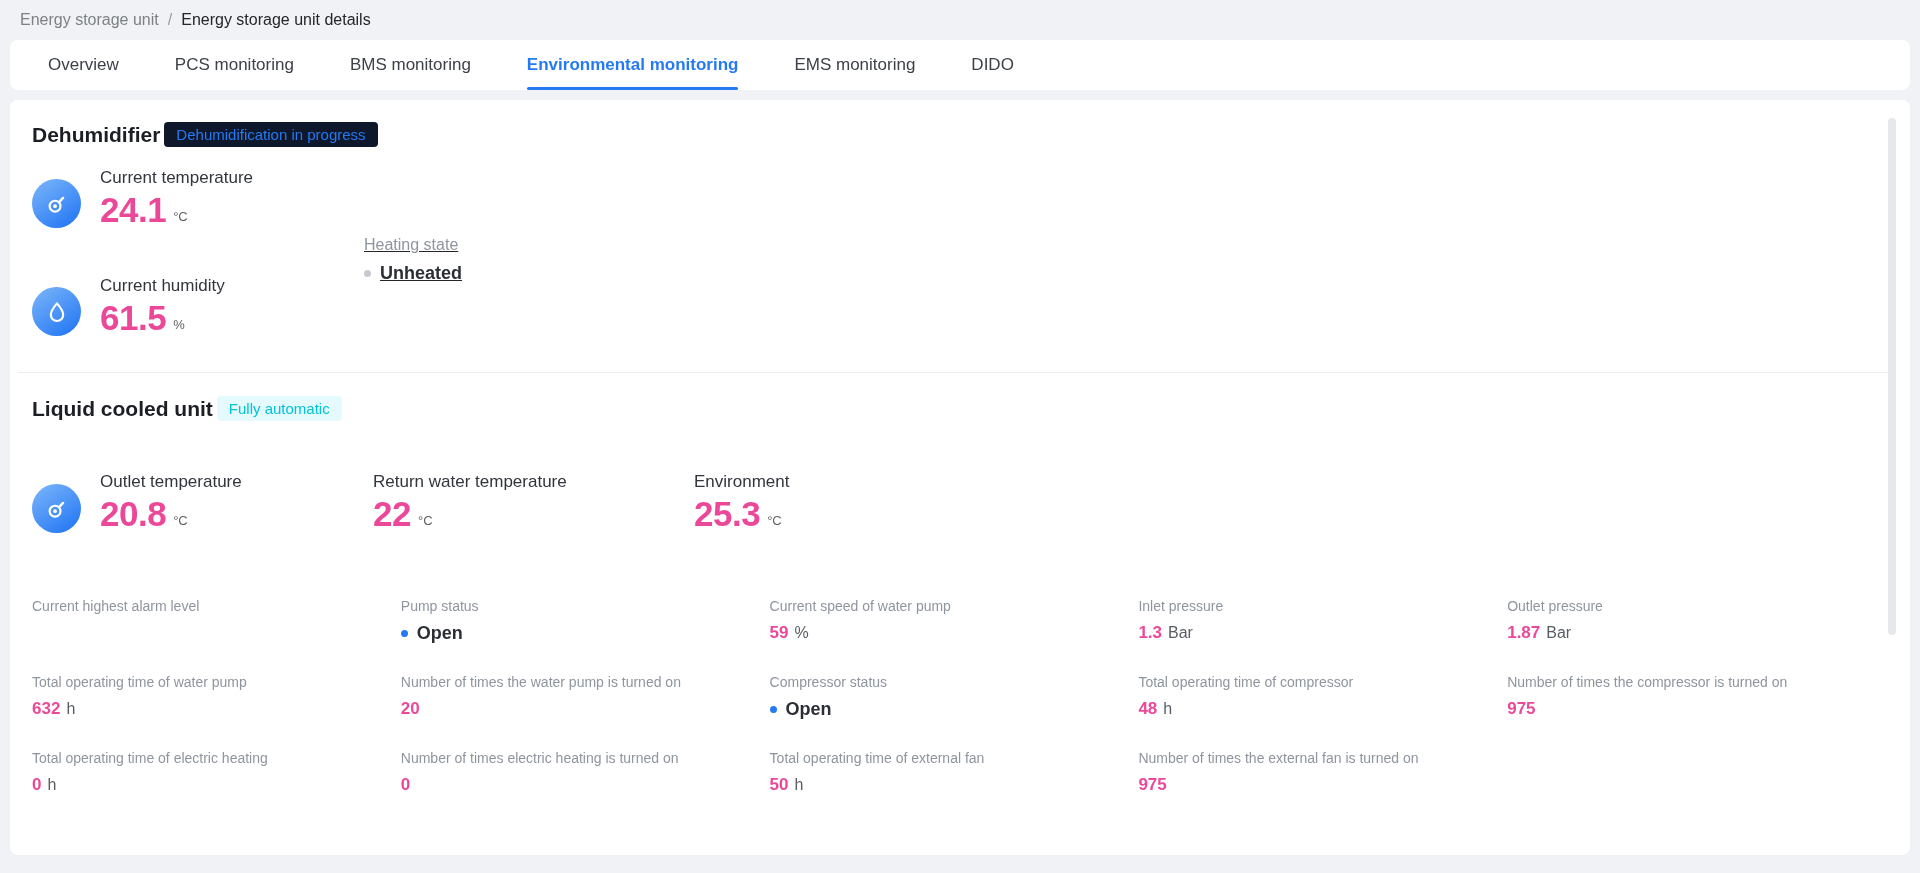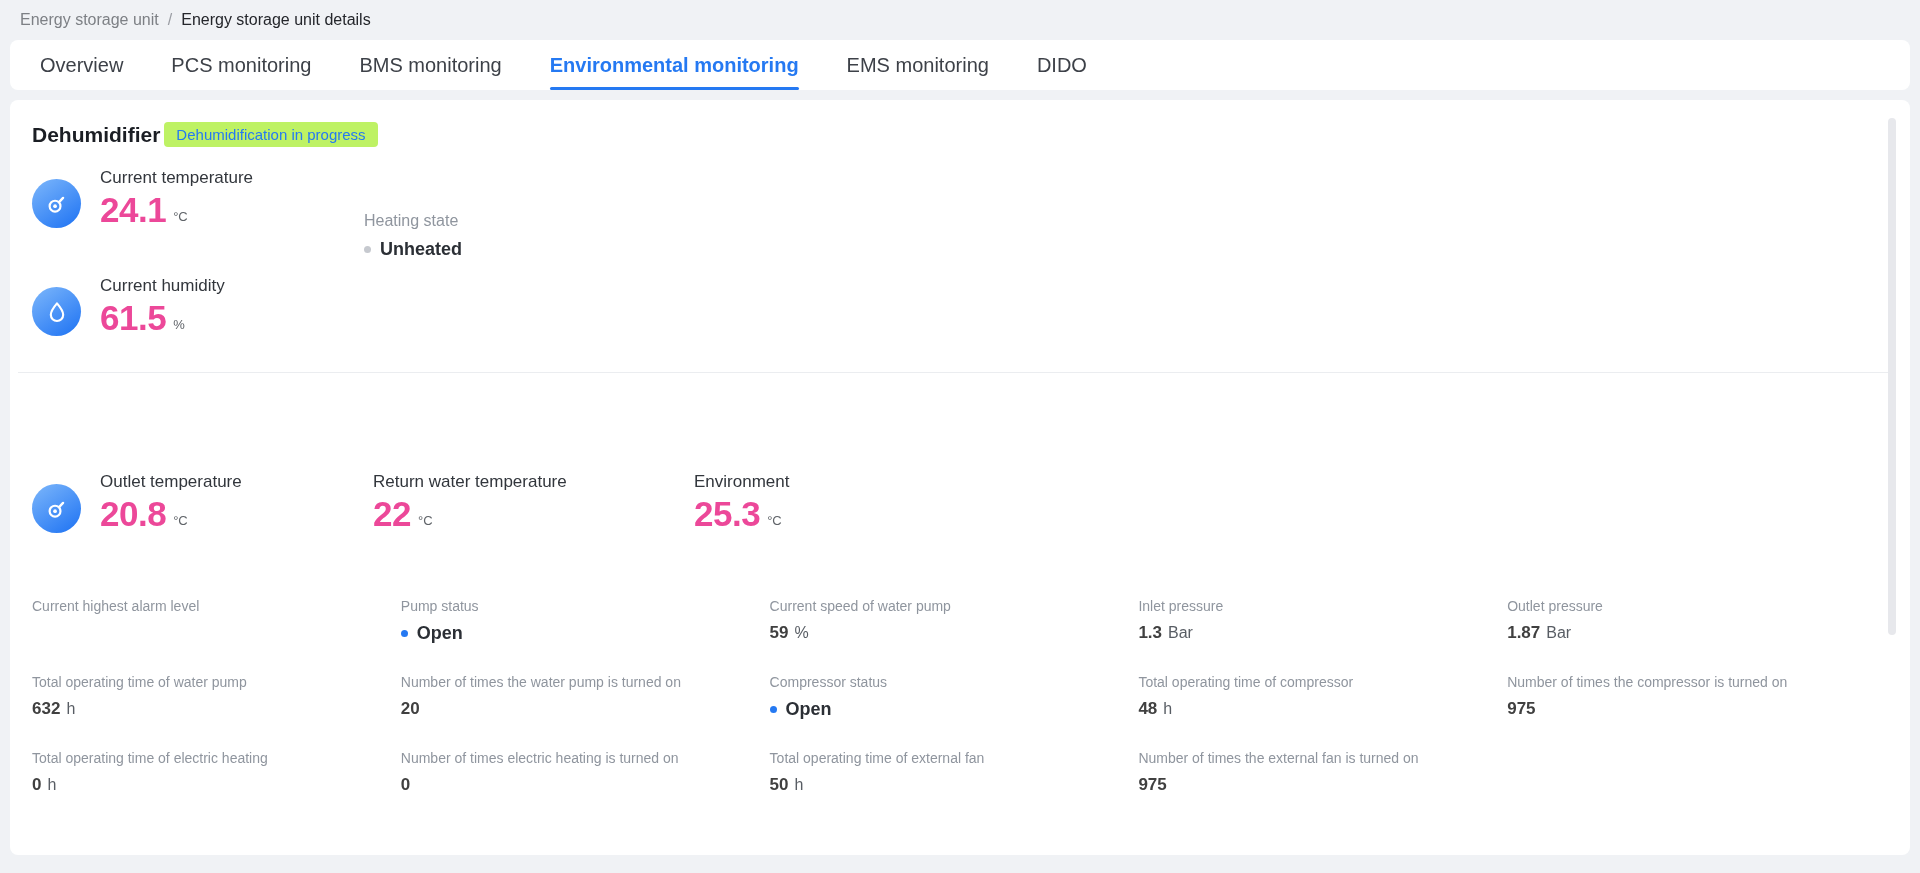--- a/index.html
+++ b/index.html
@@ -8,34 +8,34 @@
 
   
   .breadcrumb { height:40px; display:flex; align-items:center; padding:15px 20px; font-size:16px; }
   .crumb-parent { color:#7d8085; cursor:pointer; }
   .crumb-sep { color:#9a9da3; margin:0 9px; }
   .crumb-current { color:#24262b; }
 
   
   .tabbar { margin:0 10px; height:50px; background:#fff; border-radius:8px;
     display:flex; align-items:stretch; padding:0 30px; gap:48px; position:relative; }
-  .tab { display:flex; align-items:center; font-size:20px; color:#3d4148;
-    position:relative; cursor:pointer; white-space:nowrap; }
+  .tab { display:flex; align-items:center; font-size:17px; color:#3d4148;
+    position:relative; cursor:pointer; white-space:nowrap;margin-left:8px; }
   .tab.active { color:#2579f2; font-weight:bold; }
   .tab.active::after { content:""; position:absolute; left:0; right:0; bottom:0;
     height:3px; border-radius:2px; background:#2579f2; }
 
   
   .panel { margin:10px 10px 0 10px; height:755px; background:#fff; border-radius:8px;
     position:relative; overflow:hidden; }
 
   .sec-header { position:absolute; display:flex; align-items:center; gap:4px; }
   .sec-title { font-size:21px; font-weight:bold; color:#1b1e24; }
   .badge { font-size:15px; padding:4px 12px; border-radius:4px; white-space:nowrap; }
-  .badge.blue { color:#2579f2; background:#bef264; }
+  .badge.blue { color:#2579f2; background:#0f172a; }
   .badge.cyan { color:#00c3d6; background:#e4fafd; }
 
   .icon-circle { width:49px; height:49px; border-radius:50%; flex:0 0 49px;
     background:linear-gradient(145deg,#7db7fb 0%,#2b7cf4 85%);
     display:flex; align-items:center; justify-content:center; }
 
   .big-stat { position:absolute; display:flex; align-items:flex-start; }
   .big-stat .icon-circle { margin-top:11px; }
   .big-stat .txt { margin-left:19px; }
   .stat-label { font-size:17px; color:#32363c; }
@@ -55,21 +55,21 @@
 
   .divider { position:absolute; left:8px; right:14px; top:272px; height:1px; background:#ebedf0; }
 
   .temp-block { position:absolute; top:372px; }
   .temp-block .stat-label { color:#32363c; }
 
   .stats-grid { position:absolute; left:22px; right:34px; top:498px;
     display:grid; grid-template-columns:repeat(5,1fr); row-gap:30px; }
   .cell .mini-label { font-size:14px; }
   .cell .cell-val-row { display:flex; align-items:center; margin-top:9px; }
-  .cell-value { font-size:17px; font-weight:bold; color:#404040; }
+  .cell-value { font-size:17px; font-weight:bold; color:#ec4899; }
   .cell-unit { font-size:16px; color:#585d64; margin-left:6px; font-weight:normal; }
 
   .scroll-thumb { position:absolute; right:14px; top:18px; width:8px; height:517px;
     border-radius:4px; background:#e7e8ec; }
 
   svg { display:block; }
 </style>
 </head>
 <body>
 
@@ -120,30 +120,34 @@
     </span>
     <div class="txt">
       <div class="stat-label">Current humidity</div>
       <div class="value-row">
         <span class="big-value">61.5</span>
         <span class="big-unit">%</span>
       </div>
     </div>
   </div>
 
-  <div class="heating" style="left:354px; top:112px;">
+  <div class="heating" style="left:354px; top:136px;text-decoration:underline;">
     <div class="mini-label">Heating state</div>
     <div class="status-row">
       <span class="dot gray"></span>
       <span class="status-val">Unheated</span>
     </div>
   </div>
 
   <div class="divider"></div>
 
+  <div class="sec-header" style="left:22px; top:296px;">
+    <span class="sec-title">Liquid cooled unit</span>
+    <span class="badge cyan">Fully automatic</span>
+  </div>
 
   <span class="icon-circle" style="position:absolute; left:22px; top:384px;">
     <svg width="26" height="26" viewBox="0 0 24 24" fill="none">
       <circle cx="10.2" cy="14" r="5" stroke="#fff" stroke-width="2"></circle>
       <circle cx="10.2" cy="14" r="1.7" fill="#fff"></circle>
       <path d="M13.9 10.2 L17.6 6.4" stroke="#fff" stroke-width="2.2" stroke-linecap="round"></path>
     </svg>
   </span>
 
   <div class="temp-block" style="left:90px;">

